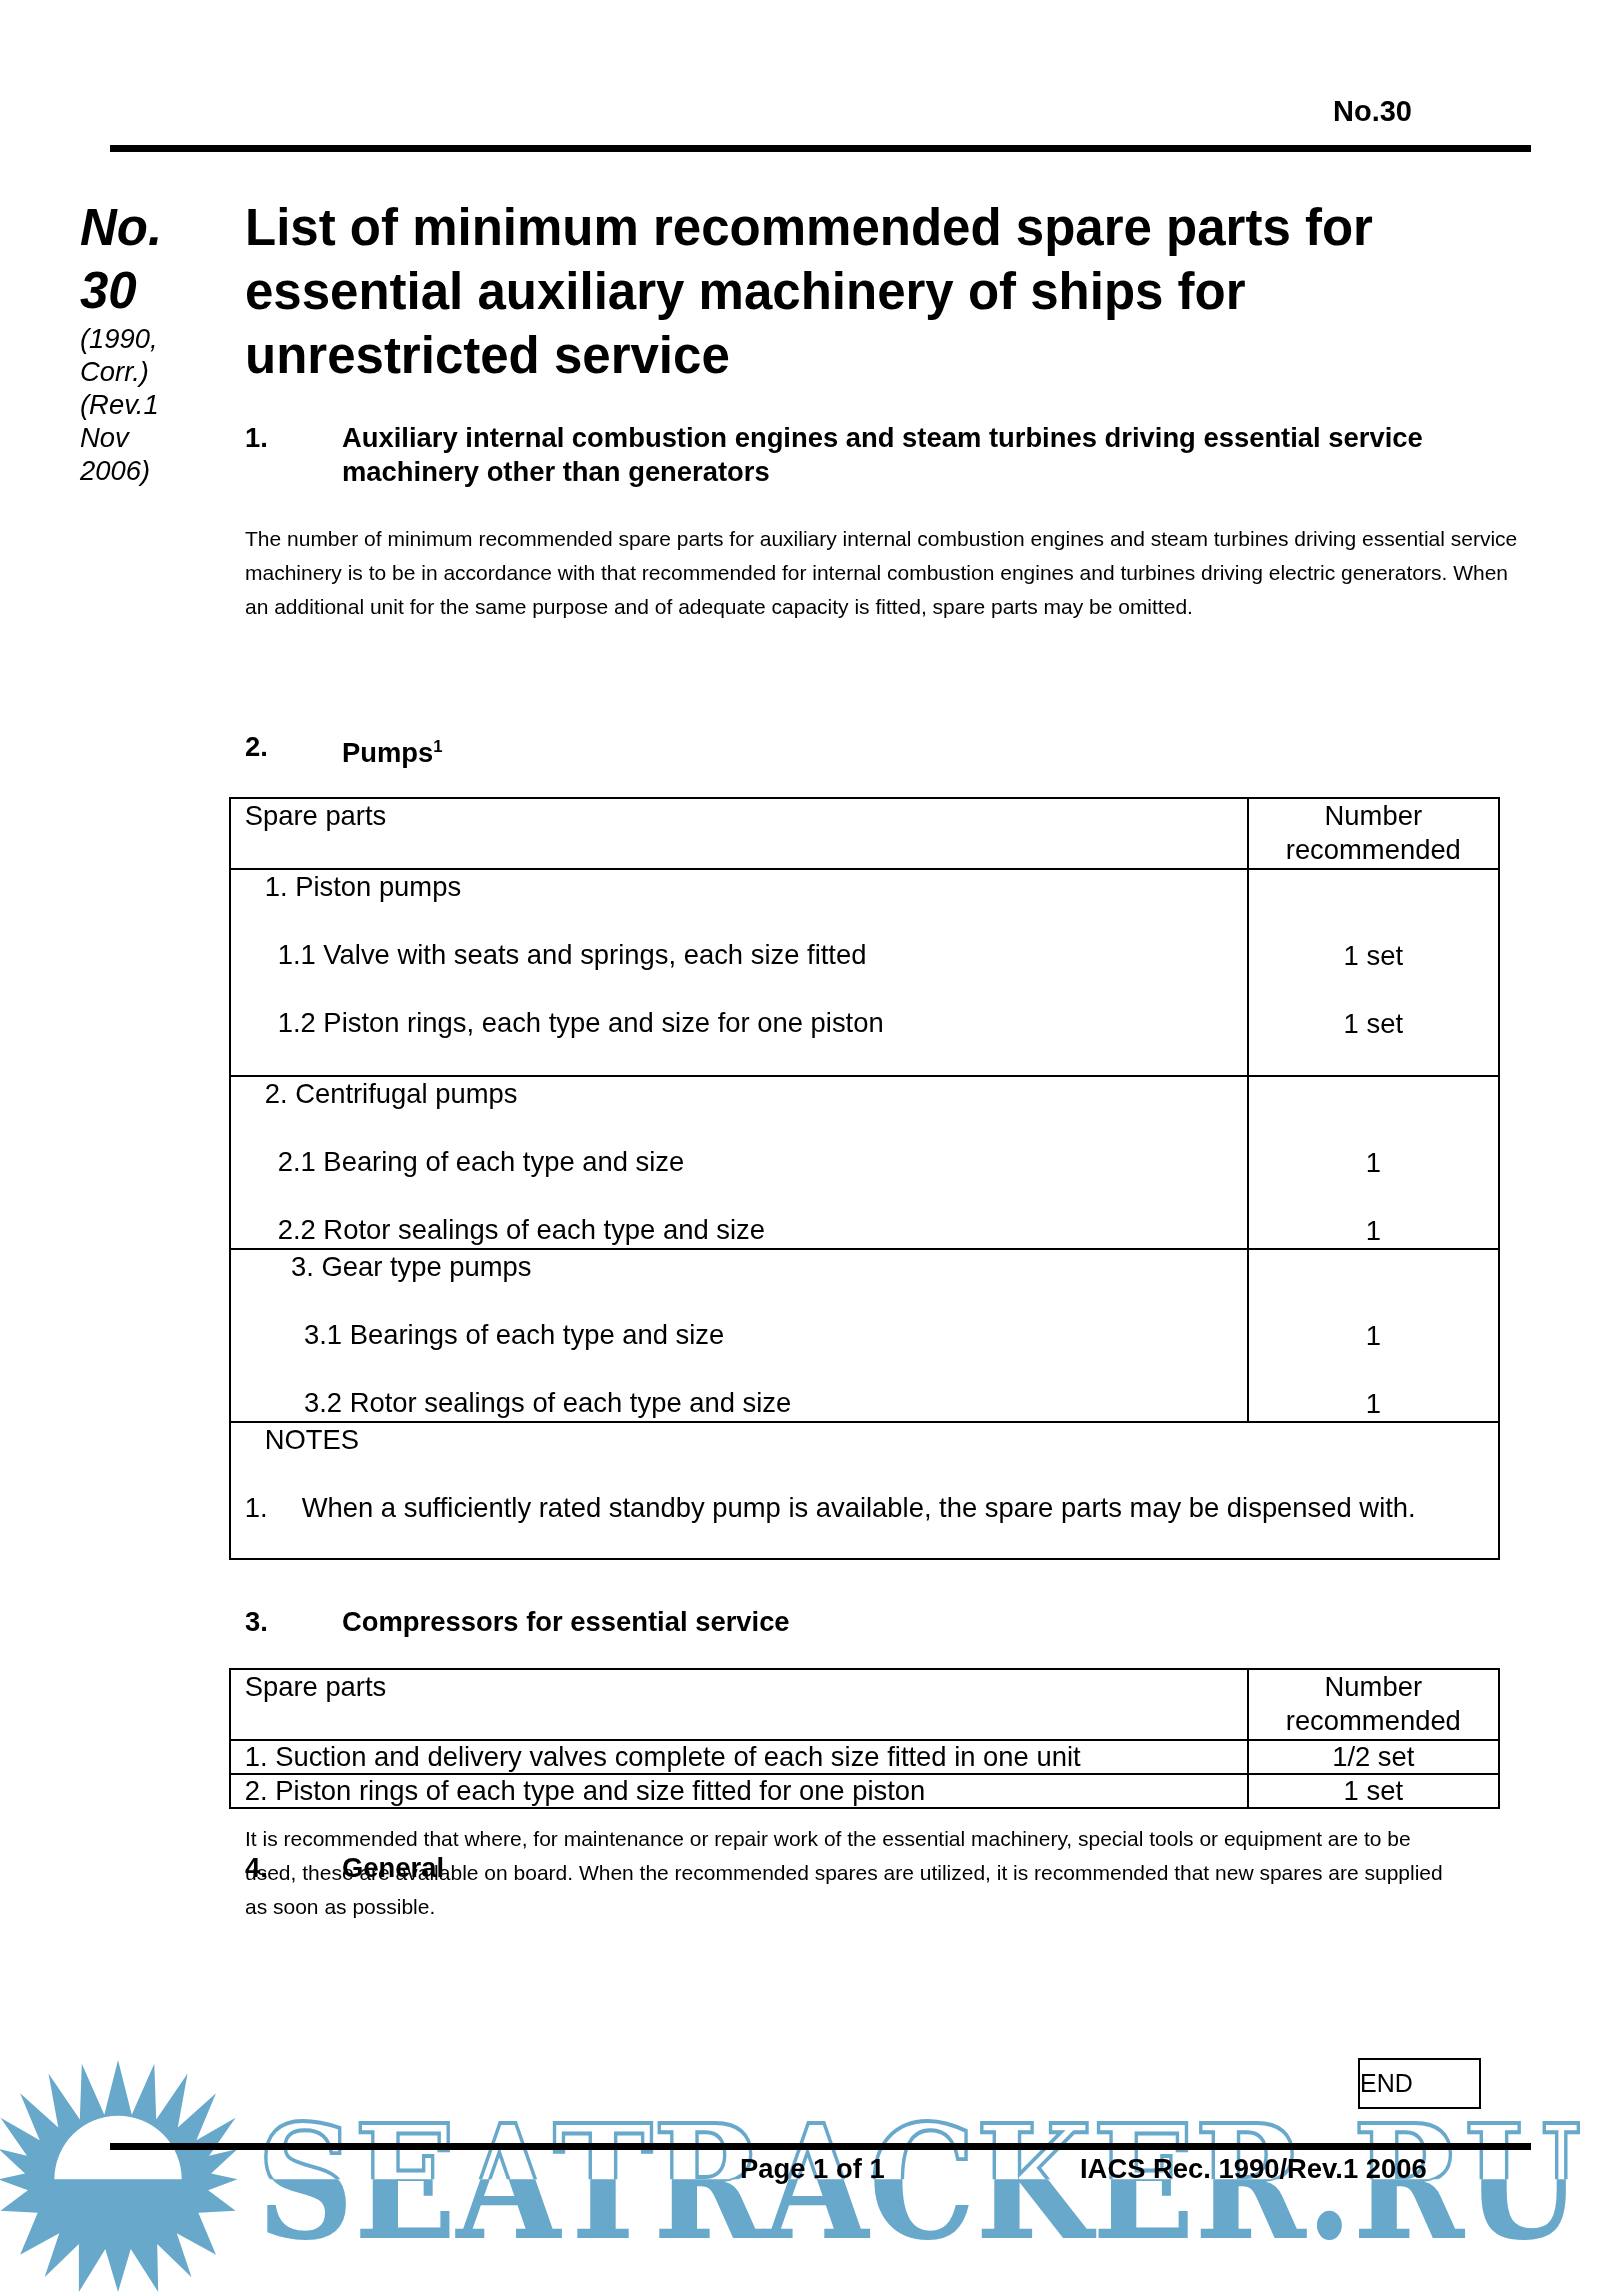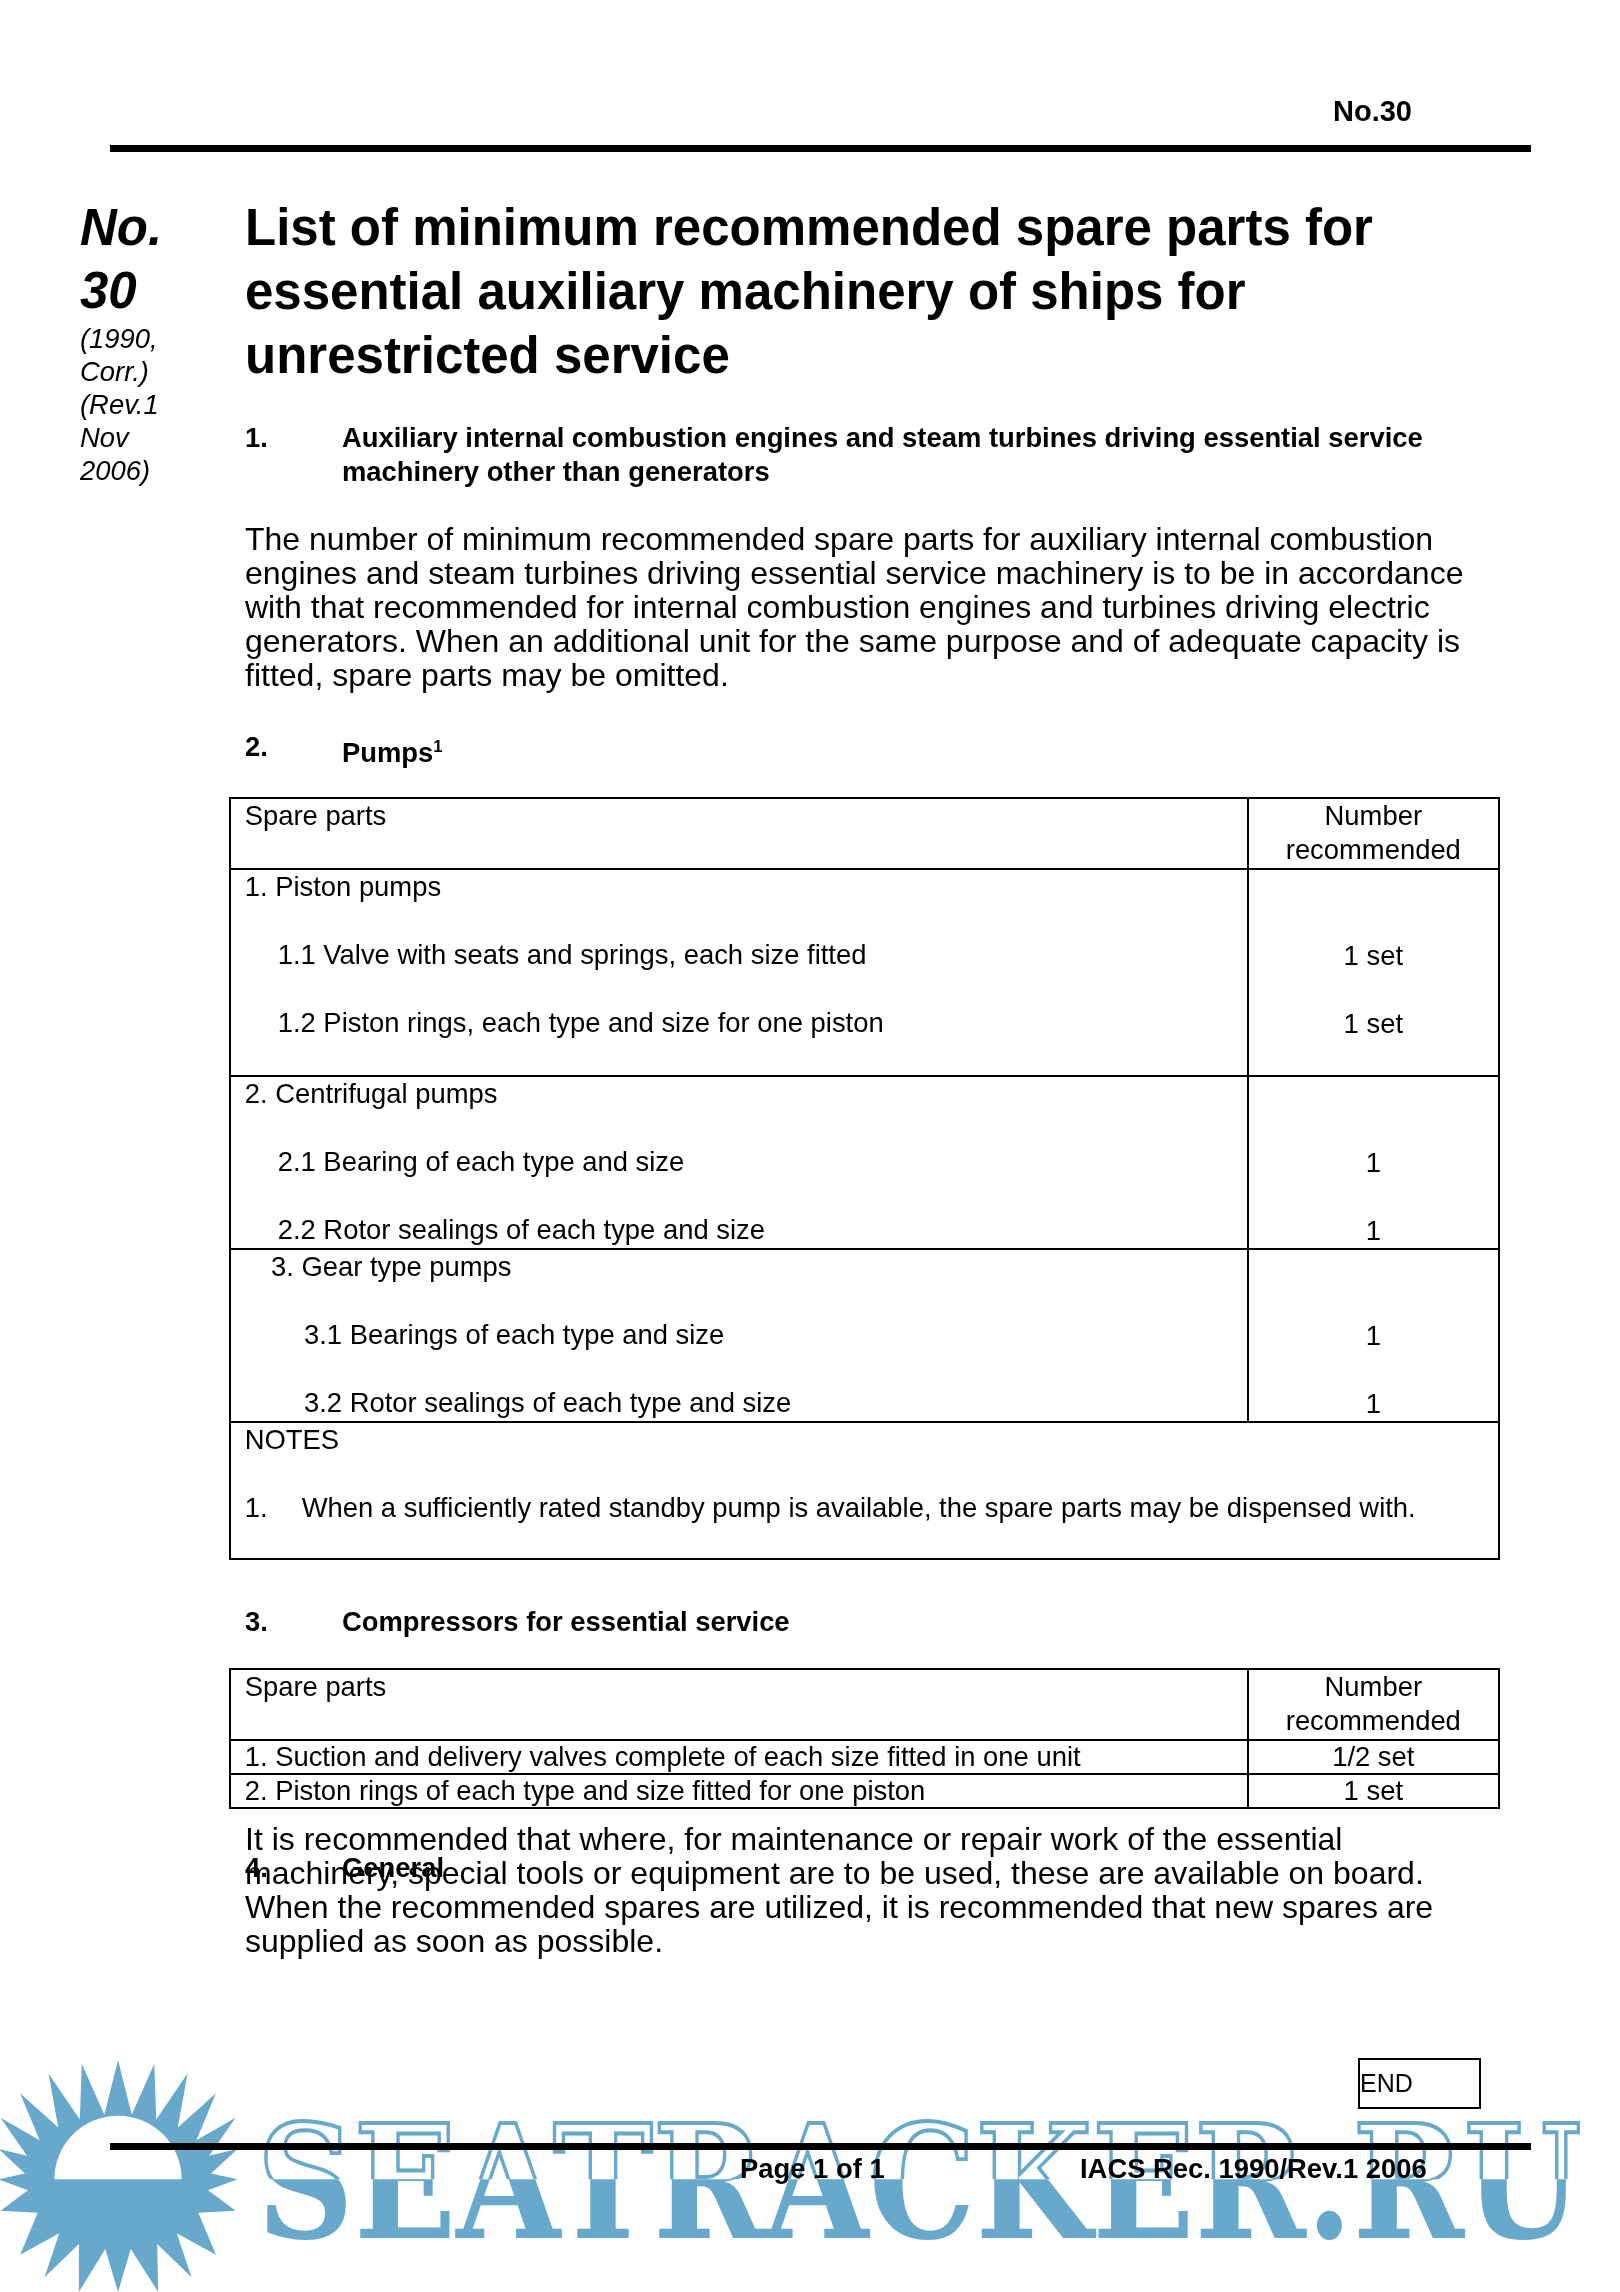--- a/index.html
+++ b/index.html
@@ -17,27 +17,27 @@
   .sidenum .big { font-size: 51px; font-weight: bold; line-height: 63px; display: block; }
   .sidenum .small { font-size: 27.4px; line-height: 33px; display: block; }
 
   .title { left: 245px; top: 196px; width: 1294px; font-size: 51px; font-weight: bold; line-height: 64px; }
 
   .sec { font-size: 27.4px; font-weight: bold; line-height: 34px; }
   .sec .num { position: absolute; left: 0; }
   .sec .txt { display: block; margin-left: 97px; }
   .sec sup { font-size: 16.7px; }
 
-  .para { font-size: 32px; line-height: 34px; width: 1274px; }
+  .para { font-size: 21px; line-height: 34px; width: 1274px; }
 
   table.spare { position: absolute; left: 229px; width: 1271px; border-collapse: collapse; font-size: 27.4px; }
   table.spare td { border: 2px solid #000; vertical-align: top; padding: 0 13.7px; }
   table.spare td.col2 { width: 222px; text-align: center; }
   table.spare tr.head td { height: 69px; line-height: 34px; border-radius: 9px; }
-  .grp-title { line-height: 34px; display: block; }
+  .grp-title { line-height: 34px; display: block; margin-left: 20px; }
   .sub { display: block; line-height: 34px; margin-top: 34px; padding-left: 33px; }
   .val { display: block; line-height: 34px; margin-top: 34px; }
   .notes-cell { line-height: 34px; }
   .note-item { display: block; margin-top: 34px; position: relative; padding-left: 57px; }
   .note-item .n { position: absolute; left: 0; }
 
   table.comp td { line-height: 32px; }
 
   .end-box { left: 1358px; top: 2058px; width: 119px; height: 47px; border: 2.9px solid #000;
              font-size: 25px; text-align: left; line-height: 47px; }

